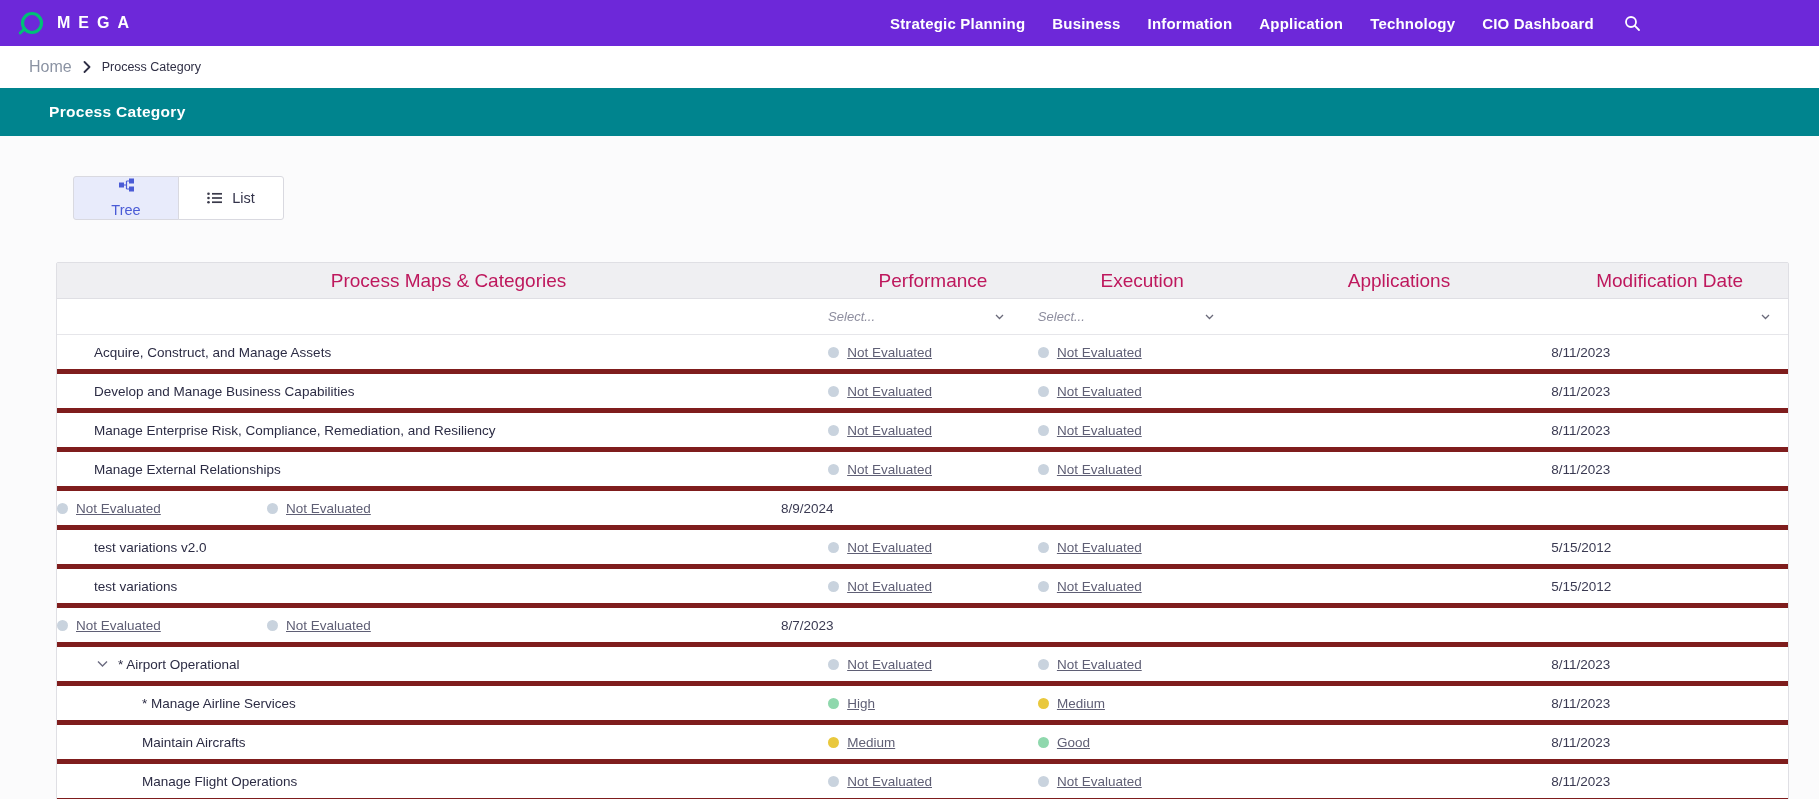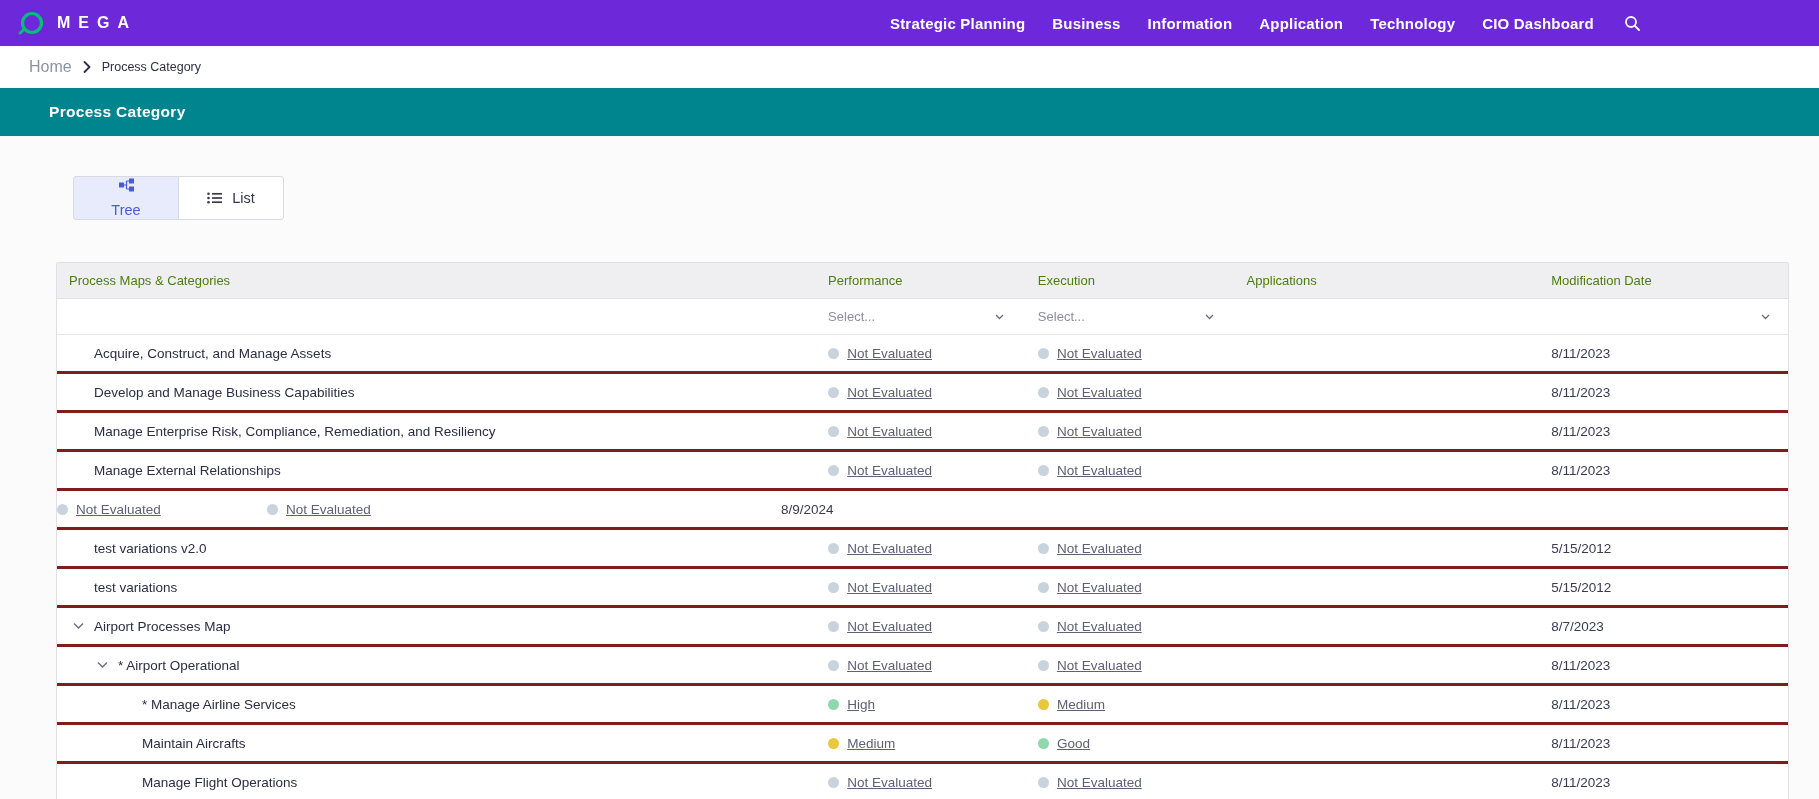--- a/index.html
+++ b/index.html
@@ -30,33 +30,33 @@
   .tbtn { height:44px; width:106px; display:flex; align-items:center; justify-content:center; gap:10px;
           border:1px solid #d9d9e0; background:#fff; font-size:14.5px; color:#33334a; cursor:pointer;
           font-family:inherit; }
   .tbtn.active { background:#e8ebfb; color:#4a5bd6; }
   .tbtn:first-child { border-radius:3px 0 0 3px;flex-direction:column; }
   .tbtn:last-child { border-radius:0 3px 3px 0; margin-left:-1px; }
 
   
   .table { margin-top:42px; width:1733px; background:#fff; border:1px solid #dfdfe4; border-radius:2px; }
   .thead { display:flex; align-items:center; height:36px; background:#efeff2; border-bottom:1px solid #dfdfe4; }
-  .th { font-size:13px; color:#4d7c0f; }
+  .th { font-size:19px; color:#be185d;text-align:center; }
   .col-name { width:772px; padding-left:12px; }
   .col-perf { width:210px; }
   .col-exec { width:209px; }
   .col-apps { width:305px; }
   .col-date { width:237px; }
 
   .filter-row { display:flex; align-items:center; height:36px; border-bottom:1px solid #e6e6ea; }
   .select { width:180px; display:flex; align-items:center; justify-content:space-between;
-            color:#8d8d9e; font-size:13px; cursor:pointer; padding-right:4px; }
+            color:#8d8d9e; font-size:13px; cursor:pointer; padding-right:4px;font-style:italic; }
   .fc-date { display:flex; justify-content:flex-end; padding-right:18px; cursor:pointer; }
 
-  .tr { display:flex; align-items:center; height:39px; border-bottom:3px solid #7f1d1d; background:#fff; }
+  .tr { display:flex; align-items:center; height:39px; border-bottom:5px solid #7f1d1d; background:#fff; }
   .td { font-size:13.5px; }
   .td-name { width:772px; position:relative; color:#2c2c44; }
   .rname { cursor:pointer; }
   .chev { position:absolute; top:50%; transform:translateY(-50%); display:flex; cursor:pointer; }
   .td-perf, .td-exec { display:flex; align-items:center; }
   .td-perf { width:210px; }
   .td-exec { width:209px; }
   .td-apps { width:305px; }
   .td-date { width:237px; color:#3a3a52; }
   .dot { width:11px; height:11px; border-radius:50%; display:inline-block; margin-right:8px; flex:0 0 auto; }
@@ -264,28 +264,20 @@
       <span class="slabel">Not Evaluated</span>
     </div>
     <div class="td td-exec">
       <span class="dot" style="background: rgb(201, 211, 222);"></span>
       <span class="slabel">Not Evaluated</span>
     </div>
     <div class="td td-apps"></div>
     <div class="td td-date">5/15/2012</div>
   </div>
         <div class="tr">
-    <div class="td td-name" style="padding-left: 37px;">
-      <span class="chev" style="left: 16px;">
-        <svg width="11" height="7" viewBox="0 0 11 7">
-          <polyline points="1,1 5.5,5.5 10,1" fill="none" stroke="#6b6b80" stroke-width="1.4"></polyline>
-        </svg>
-      </span>
-      <span class="rname">Airport Processes Map</span>
-    </div>
     <div class="td td-perf">
       <span class="dot" style="background: rgb(201, 211, 222);"></span>
       <span class="slabel">Not Evaluated</span>
     </div>
     <div class="td td-exec">
       <span class="dot" style="background: rgb(201, 211, 222);"></span>
       <span class="slabel">Not Evaluated</span>
     </div>
     <div class="td td-apps"></div>
     <div class="td td-date">8/7/2023</div>

